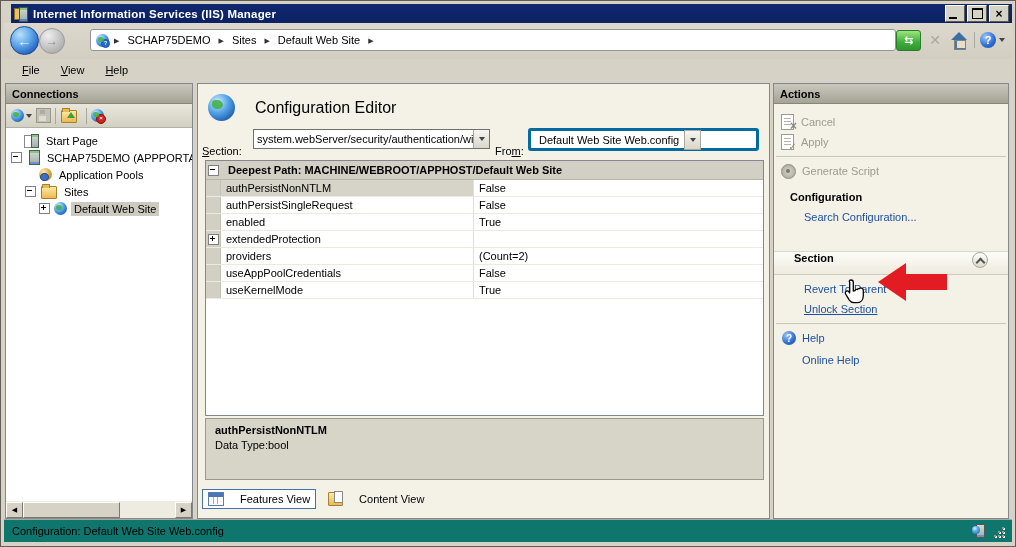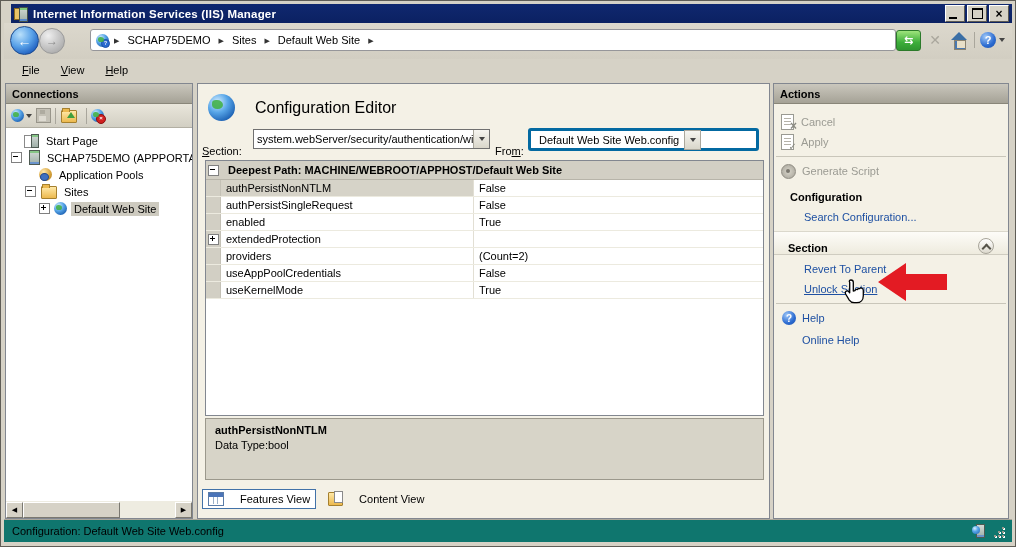--- a/index.html
+++ b/index.html
@@ -141,22 +141,22 @@
   
   .actions{position:absolute;left:772px;top:82px;width:236px;height:436px;background:#f4f1e6;border:1px solid #828790;box-sizing:border-box;}
   .actions-body{padding-top:8px;}
   .action-item{height:20px;display:flex;align-items:center;padding-left:7px;}
   .action-item .label{padding-left:2px;}
   .disabled-label{color:#9b9b93;}
   .a-sep{height:1px;background:#c9c6ba;margin:4px 2px;}
   .group-label{font-weight:bold;padding:10px 0 4px 16px;}
   .link{color:#1e50a2;padding:4px 0 4px 30px;cursor:pointer;}
   .link.underlined{text-decoration:underline;}
-  .section-bar{height:22px;margin-top:4px;background:linear-gradient(#fdfcf8,#eeebde);border-top:1px solid #dbd8cc;border-bottom:1px solid #cfccc0;
-    display:flex;align-items:flex-end;font-weight:bold;padding:0 14px;}
+  .section-bar{height:22px;margin-top:24px;background:linear-gradient(#fdfcf8,#eeebde);border-top:1px solid #dbd8cc;border-bottom:1px solid #cfccc0;
+    display:flex;align-items:flex-start;font-weight:bold;padding:0 20px;}
   .chev-circle{margin-left:auto;width:16px;height:16px;border-radius:50%;background:linear-gradient(#fff,#dcd9cd);border:1px solid #a8a59a;position:relative;box-sizing:border-box;}
   .chev-circle::after{content:'';position:absolute;left:4px;top:6px;width:5px;height:5px;border-left:2px solid #55534a;border-top:2px solid #55534a;transform:rotate(45deg);}
   .help-row{display:flex;align-items:center;gap:6px;padding-left:8px;height:20px;}
   .help-row .link{padding:0;}
   
   .statusbar{position:absolute;left:3px;right:3px;bottom:4px;height:23px;background:#0f766e;border-top:1px solid #aaa79b;
     display:flex;align-items:center;padding:0 8px;box-sizing:border-box;}
   .status-right{margin-left:auto;display:flex;align-items:center;gap:6px;}
   .conn-status-icon{width:14px;height:14px;position:relative;}
   .conn-status-icon::before{content:'';position:absolute;right:1px;top:0;width:7px;height:12px;background:linear-gradient(#d3dad6,#9fb0a8);border:1px solid #4e5a52;box-shadow:inset 0 -2px 0 #6a94cc;}

